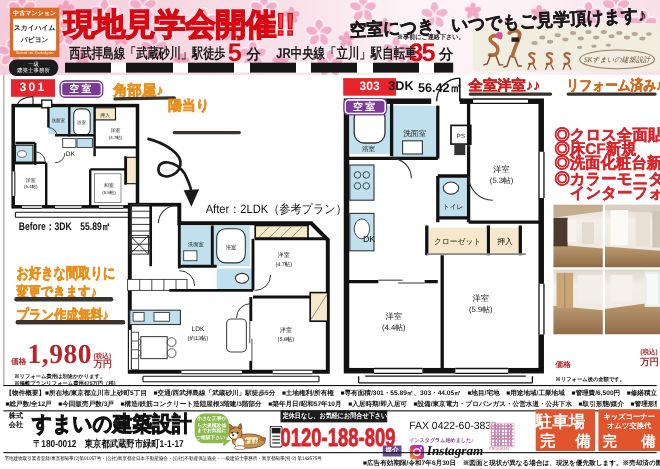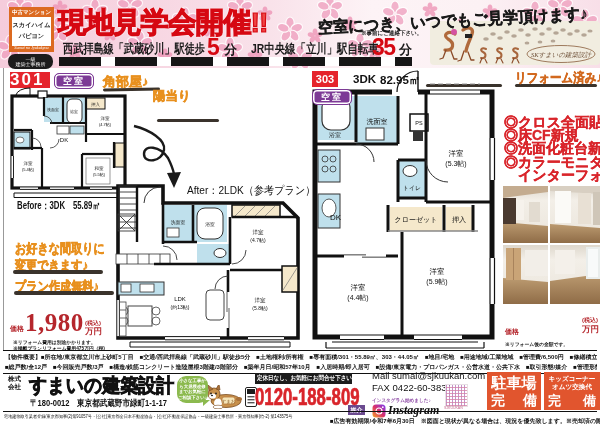--- a/index.html
+++ b/index.html
@@ -157,21 +157,21 @@
     <path d="M84 37 l-2 5 M87 38 l2 4"></path>
   </g>
 
   <ellipse cx="131" cy="33" rx="34" ry="8.5" fill="none" stroke="#9e7a5d" stroke-width="1"></ellipse>
   <text x="131" y="35.5" font-size="6.5" fill="#6b4c33" text-anchor="middle" font-family="Liberation Serif,serif" font-style="italic">SKすまいの建築設計</text>
 </svg>
 </div>
 
 <div class="abs" style="left:3px;top:68px;width:1px;height:282px;background:#999;"></div>
 
-<div class="abs b" style="left:10px;top:72px;width:40px;height:16px;background:#e5242c;color:#fff;font-size:17px;line-height:16px;letter-spacing:2px;">301</div>
+<div class="abs b" style="left:10px;top:72px;width:40px;height:16px;background:#e5242c;color:#fff;font-size:11px;text-align:center;line-height:16px;letter-spacing:2px;">301</div>
 
 <div class="abs b" style="left:54px;top:73px;width:38px;height:14px;background:#7d3a96;border-radius:5px;box-shadow:inset 0 0 0 1.5px #fff;border:1px solid #7d3a96;color:#fff;font-size:9px;text-align:center;line-height:14px;letter-spacing:2px;">空室</div>
 
 <div class="abs b" style="left:103px;top:73px;font-size:13px;color:#e8901e;-webkit-text-stroke:0.6px #e8901e;white-space:nowrap;">角部屋♪</div>
 <div class="abs" style="left:103px;top:88px;width:57px;height:3px;background:#3a332c;border-radius:2px;transform:rotate(-1deg);"></div>
 
 <div class="abs b" style="left:153px;top:88px;font-size:12.5px;color:#e8901e;-webkit-text-stroke:0.6px #e8901e;white-space:nowrap;">陽当り</div>
 <div class="abs" style="left:157px;top:119px;width:62px;height:3px;background:#3a332c;border-radius:2px;"></div>
 
 <div class="abs" style="left:130px;top:122px;">
@@ -393,26 +393,27 @@
 <div class="abs b" style="left:15px;top:278px;font-size:13.5px;color:#e8901e;-webkit-text-stroke:0.6px #e8901e;white-space:nowrap;transform:scaleX(0.82);transform-origin:left center;z-index:4;">プラン作成無料♪</div>
 <div class="abs" style="left:14px;top:291px;width:100px;height:3.5px;background:#3a332c;border-radius:2px;z-index:4;"></div>
 
 <div class="abs b" style="left:10px;top:324px;font-size:7px;color:#b5262c;">価格</div>
 <div class="abs b" style="left:25px;top:309px;font-size:25px;color:#b5262c;font-family:'Liberation Serif',serif;letter-spacing:0.5px;">1,980</div>
 <div class="abs b" style="left:85px;top:319px;font-size:6px;color:#b5262c;">(税込)</div>
 <div class="abs b" style="left:85px;top:326px;font-size:8.5px;color:#b5262c;">万円</div>
 <div class="abs b" style="left:13px;top:339px;font-size:4.8px;color:#111;white-space:nowrap;">※リフォーム費用は別途かかります。</div>
 <div class="abs b" style="left:13px;top:344.5px;font-size:4.8px;color:#111;white-space:nowrap;">※掲載プランリフォーム費用475万円（税)</div>
 
-<div class="abs b" style="left:312px;top:71px;width:26px;height:16px;background:#e5242c;color:#fff;font-size:11px;text-align:center;line-height:16px;">303</div>
+<div class="abs b" style="left:312px;top:71px;width:48px;height:16px;background:#e5242c;color:#fff;font-size:11px;text-align:center;line-height:16px;">303</div>
 <div class="abs b" style="left:353px;top:73px;font-size:11.5px;color:#111;white-space:nowrap;z-index:4;">3DK</div>
-<div class="abs b" style="left:380px;top:73px;font-size:11.5px;color:#111;white-space:nowrap;z-index:4;">82.95㎡</div>
+<div class="abs b" style="left:380px;top:73px;font-size:11.5px;color:#111;white-space:nowrap;z-index:4;">56.42㎡</div>
 
 <div class="abs b" style="left:312px;top:89px;width:38px;height:14px;background:#7d3a96;border-radius:5px;box-shadow:inset 0 0 0 1.5px #fff;border:1px solid #7d3a96;color:#fff;font-size:9px;text-align:center;line-height:14px;letter-spacing:2px;z-index:5;">空室</div>
 
+<div class="abs b" style="left:426px;top:69px;font-size:13px;color:#cc2222;-webkit-text-stroke:0.5px #cc2222;white-space:nowrap;z-index:4;">全室洋室♪♪</div>
 <div class="abs" style="left:426px;top:84px;width:76px;height:3px;background:#3a332c;border-radius:2px;"></div>
 
 <div class="abs b" style="left:515px;top:69px;font-size:13px;color:#d2691e;-webkit-text-stroke:0.5px #d2691e;white-space:nowrap;z-index:4;transform:scaleX(0.88);transform-origin:left center;">リフォーム済み♪</div>
 <div class="abs" style="left:515px;top:84px;width:82px;height:3px;background:#3a332c;border-radius:2px;"></div>
 
 <div class="abs" style="left:310px;top:68px;">
 <svg width="188" height="290" viewBox="0 0 188 290">
 
   <rect x="5" y="24" width="177" height="245" fill="#fff" stroke="#111" stroke-width="5"></rect>
 
@@ -654,30 +655,29 @@
             <stop offset="1" stop-color="#7638fa"></stop>
           </linearGradient>
         </defs>
   <rect x="0.5" y="0.5" width="13" height="13" rx="3.5" fill="url(#ig)"></rect>
   <circle cx="7" cy="7" r="3" fill="none" stroke="#fff" stroke-width="1.2"></circle>
   <circle cx="10.8" cy="3.2" r="0.9" fill="#fff"></circle>
 </svg>
 </div>
 <div class="abs b" style="left:388px;top:403px;font-size:12px;color:#111;font-style:italic;font-family:Liberation Serif, serif;">Instagram</div>
 
-<div class="abs" style="left:372px;top:370px;font-size:9.5px;color:#111;white-space:nowrap;">Mail sumai@sjkuukan.com</div>
 <div class="abs" style="left:372px;top:382px;font-size:9.5px;color:#111;white-space:nowrap;">FAX 0422-60-3833</div>
 
 <div class="abs" style="left:445px;top:384px;width:21px;height:21px;background:
  repeating-linear-gradient(0deg,rgba(214,130,165,0.8) 0 1.5px,rgba(255,255,255,0) 1.5px 3px),
  repeating-linear-gradient(90deg,rgba(180,120,190,0.8) 0 1.5px,#fff 1.5px 3px);border:1px solid #e8e0e4;"></div>
 <div class="abs" style="left:444px;top:406px;font-size:3.5px;color:#c86c92;">SJKUUKAN</div>
 
 <div class="abs" style="left:487px;top:372px;width:54px;height:38px;background:#e1552e;">
-  <div class="abs b" style="left:0;top:2px;width:54px;text-align:center;font-size:15px;color:#fff;">駐車場</div>
+  <div class="abs b" style="left:0;top:2px;width:54px;font-size:15px;color:#fff;">駐車場</div>
   <div class="abs b" style="left:4px;top:20px;width:46px;text-align:justify;font-size:14px;color:#fff;display:flex;justify-content:space-between;">
         <span>完</span>
         <span>備</span>
       </div>
 </div>
 
 <div class="abs" style="left:544px;top:372px;width:56px;height:38px;background:#e1552e;">
   <div class="abs b" style="left:2px;top:3px;width:52px;text-align:center;font-size:6.6px;color:#fff;white-space:nowrap;">キッズコーナー</div>
   <div class="abs b" style="left:2px;top:11px;width:52px;text-align:center;font-size:6.6px;color:#fff;white-space:nowrap;">オムツ交換代</div>
   <div class="abs b" style="left:4px;top:20px;width:48px;font-size:13px;color:#fff;display:flex;justify-content:space-between;">

